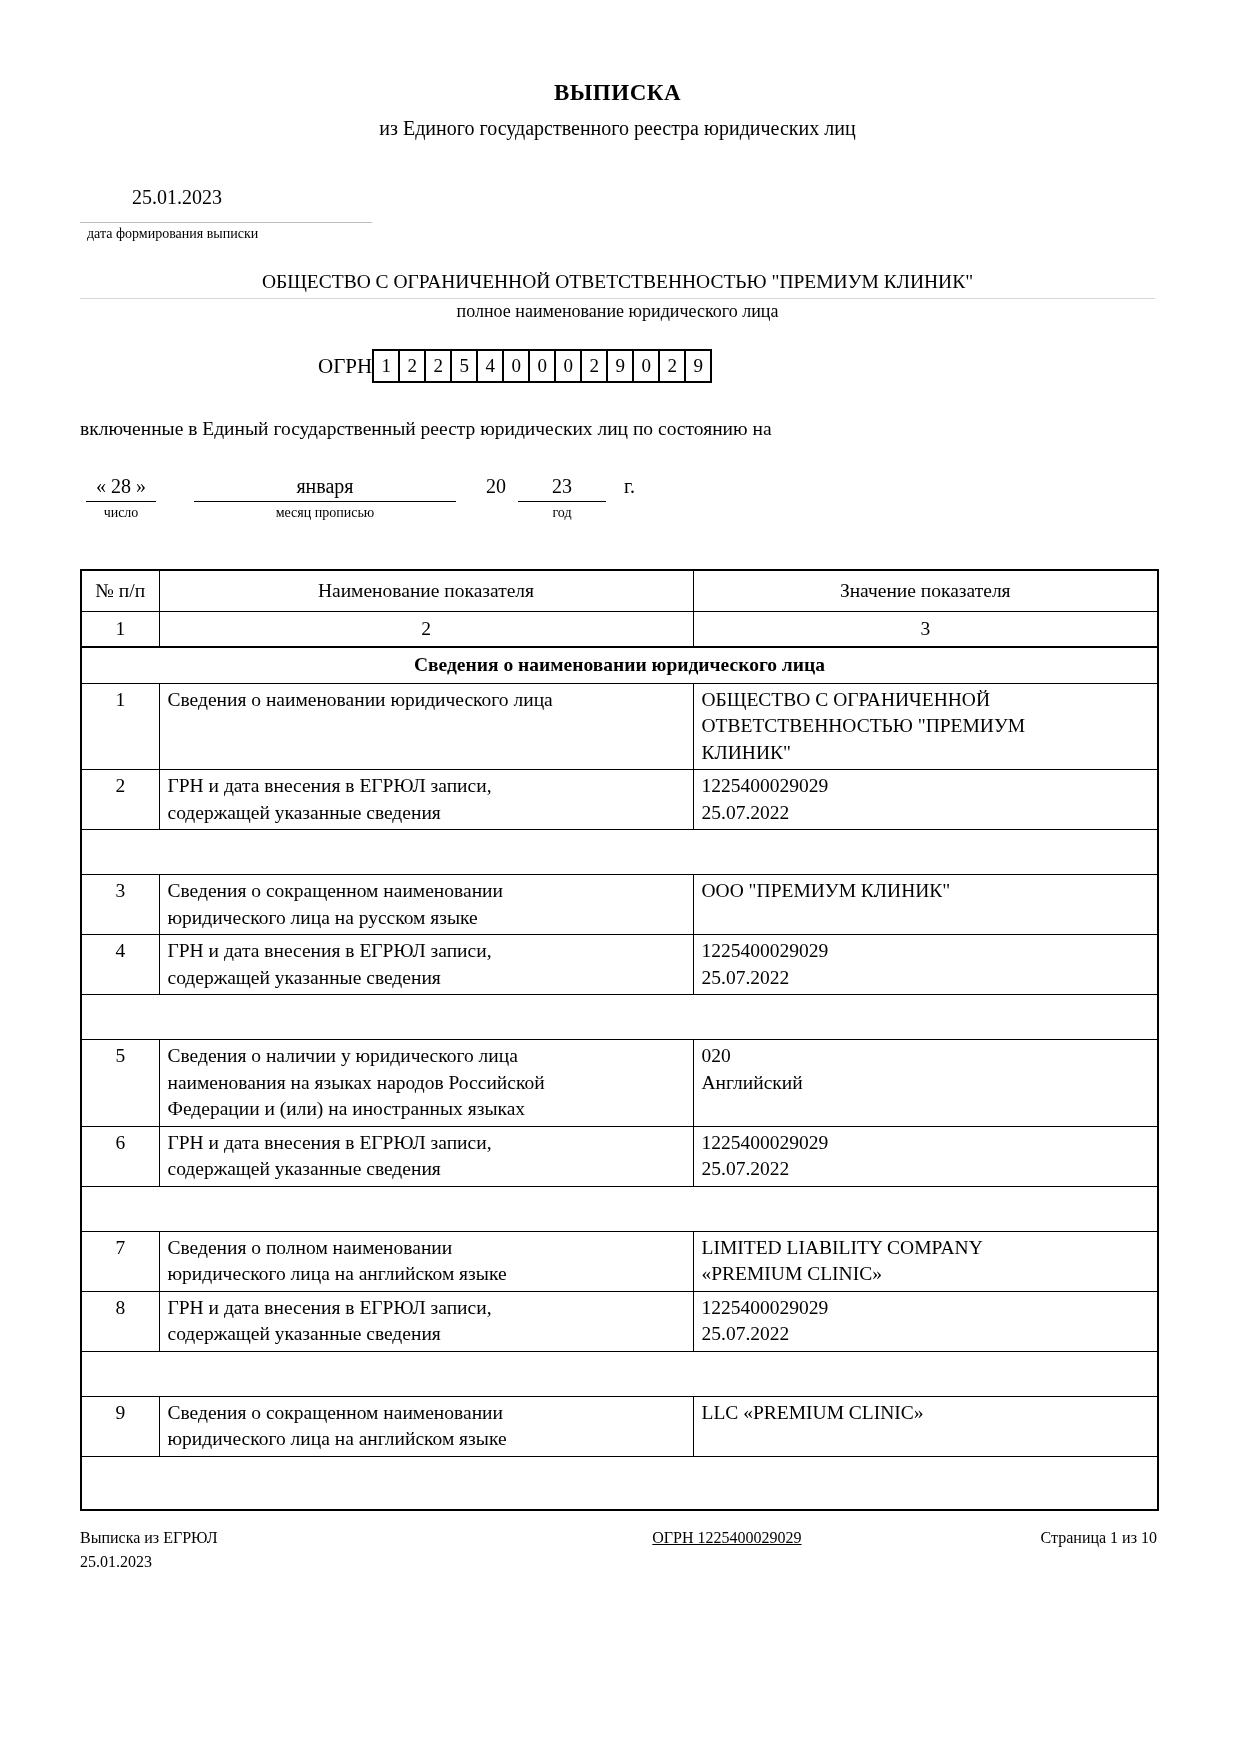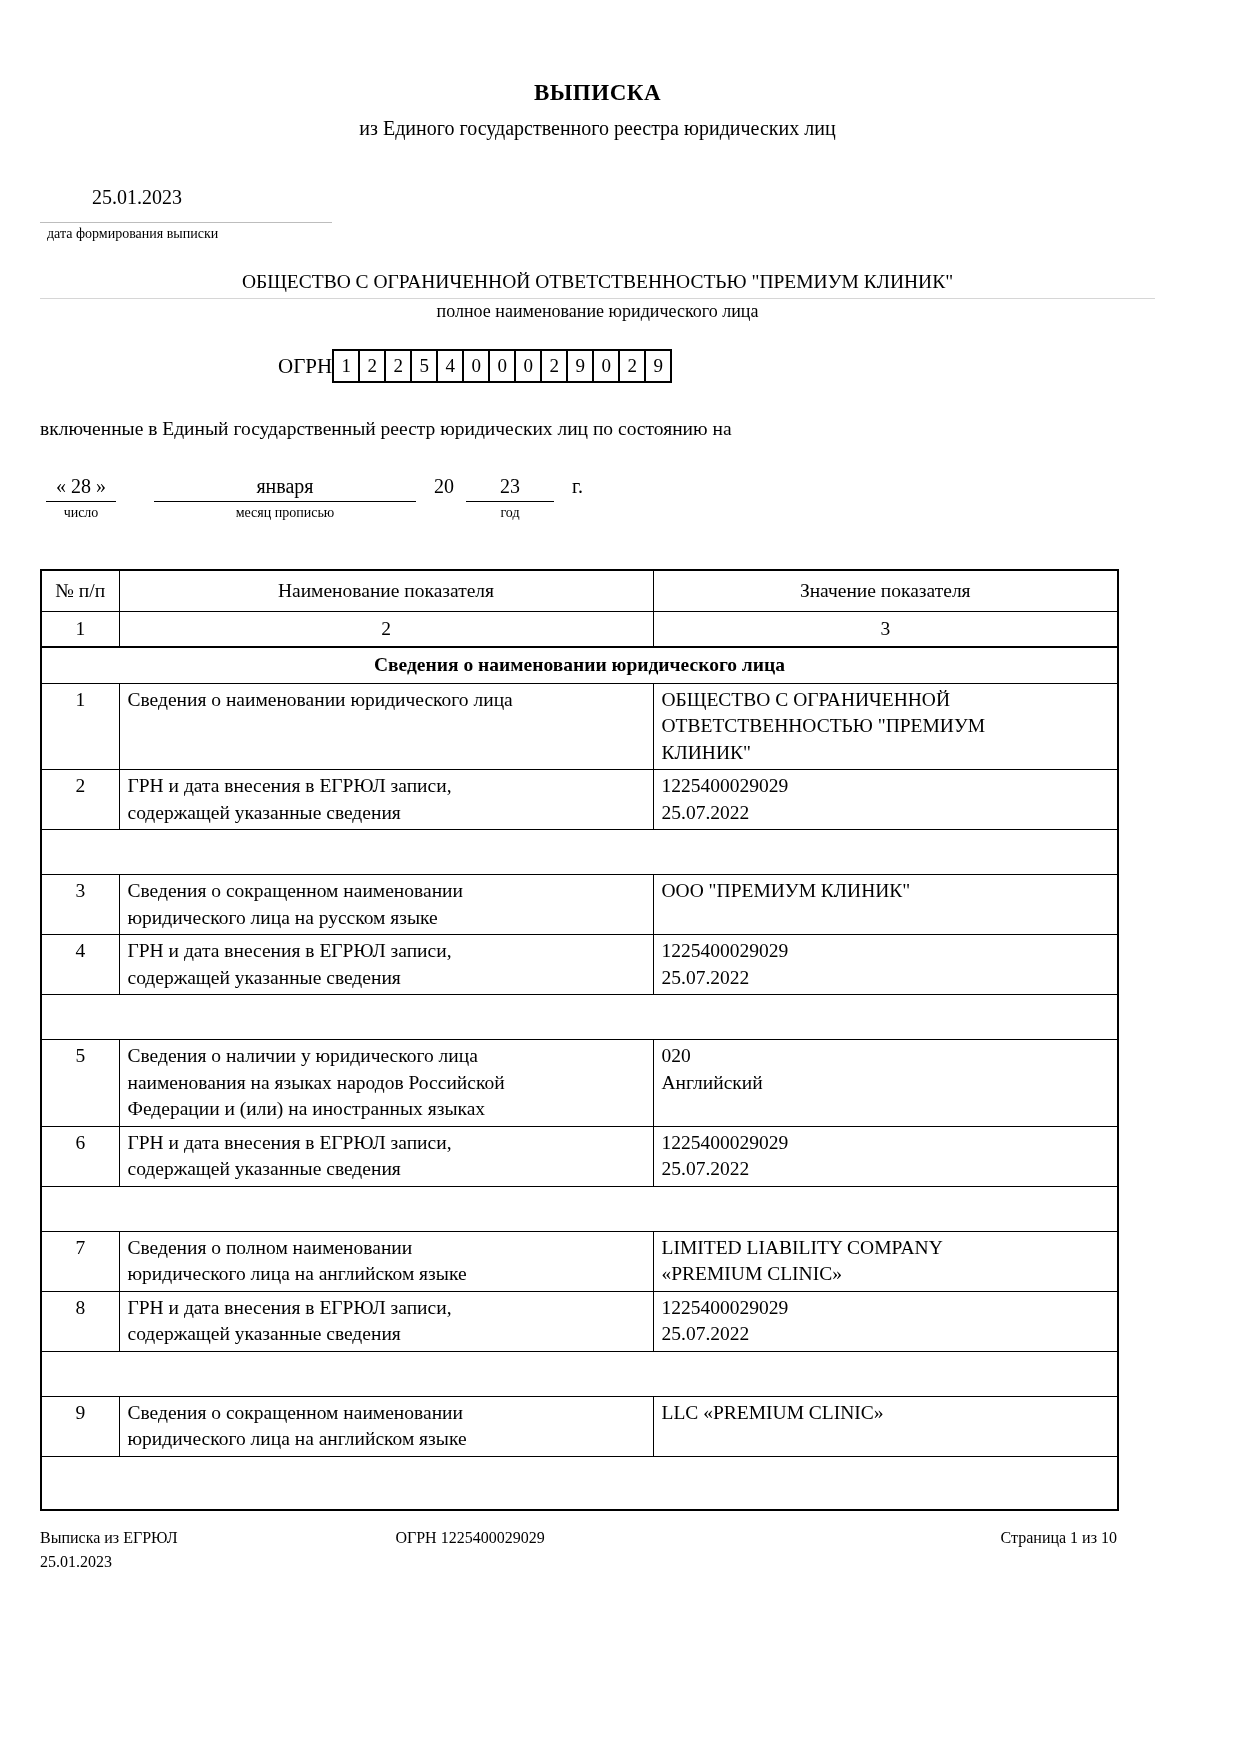--- a/index.html
+++ b/index.html
@@ -11,21 +11,21 @@
   }
   body {
     width: 1241px;
     height: 1754px;
     overflow: hidden;
   }
   .page {
     box-sizing: border-box;
     width: 1241px;
     height: 1754px;
-    padding: 80px 86px 0 40px;
+    padding: 80px 86px 0 80px;
   }
 
   
   .doc-title {
     text-align: center;
     font-weight: bold;
     font-size: 23px;
     letter-spacing: 0.5px;
   }
   .doc-subtitle {
@@ -78,21 +78,21 @@
     align-items: flex-start;
     margin-top: 35px;
     font-size: 20px;
   }
   .df-col { display: flex; flex-direction: column; }
   .df-text { padding-bottom: 3px; text-align: center; }
   .df-underlined { border-bottom: 1px solid #000; }
   .df-label { font-size: 14px; text-align: center; margin-top: 3px; }
   .df-day { width: 70px; margin-left: 6px; }
   .df-month { width: 262px; margin-left: 38px; }
-  .df-prefix { margin-left: 18px; }
+  .df-prefix { margin-left: 30px; }
   .df-year { width: 88px; margin-left: 12px; }
   .df-era { margin-left: 18px; }
 
   
   table.registry {
     border-collapse: collapse;
     table-layout: fixed;
     width: 1077px;
     margin-top: 48px;
     font-size: 19.5px;
@@ -116,21 +116,21 @@
 
   
   .footer {
     display: flex;
     width: 1077px;
     margin-top: 15px;
     font-size: 16px;
     line-height: 1.5;
   }
   .footer-left { width: 33%; }
-  .footer-center { width: 34%; text-align: left; }
+  .footer-center { width: 34%; text-align: right; text-decoration: underline; }
   .footer-right { width: 33%; text-align: right; }
 </style>
 </head>
 <body>
 
 <div class="page">
 
   <div class="doc-title">ВЫПИСКА</div>
   <div class="doc-subtitle">из Единого государственного реестра юридических лиц</div>
 

